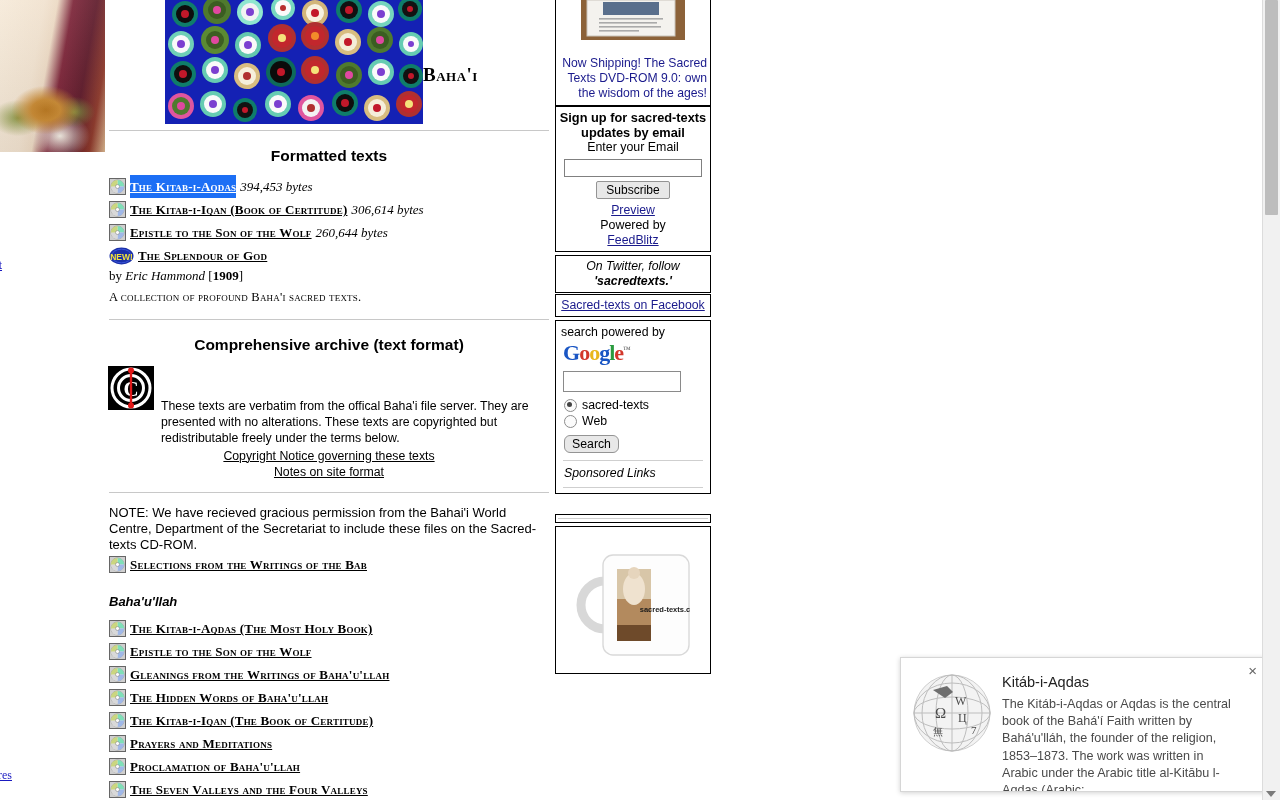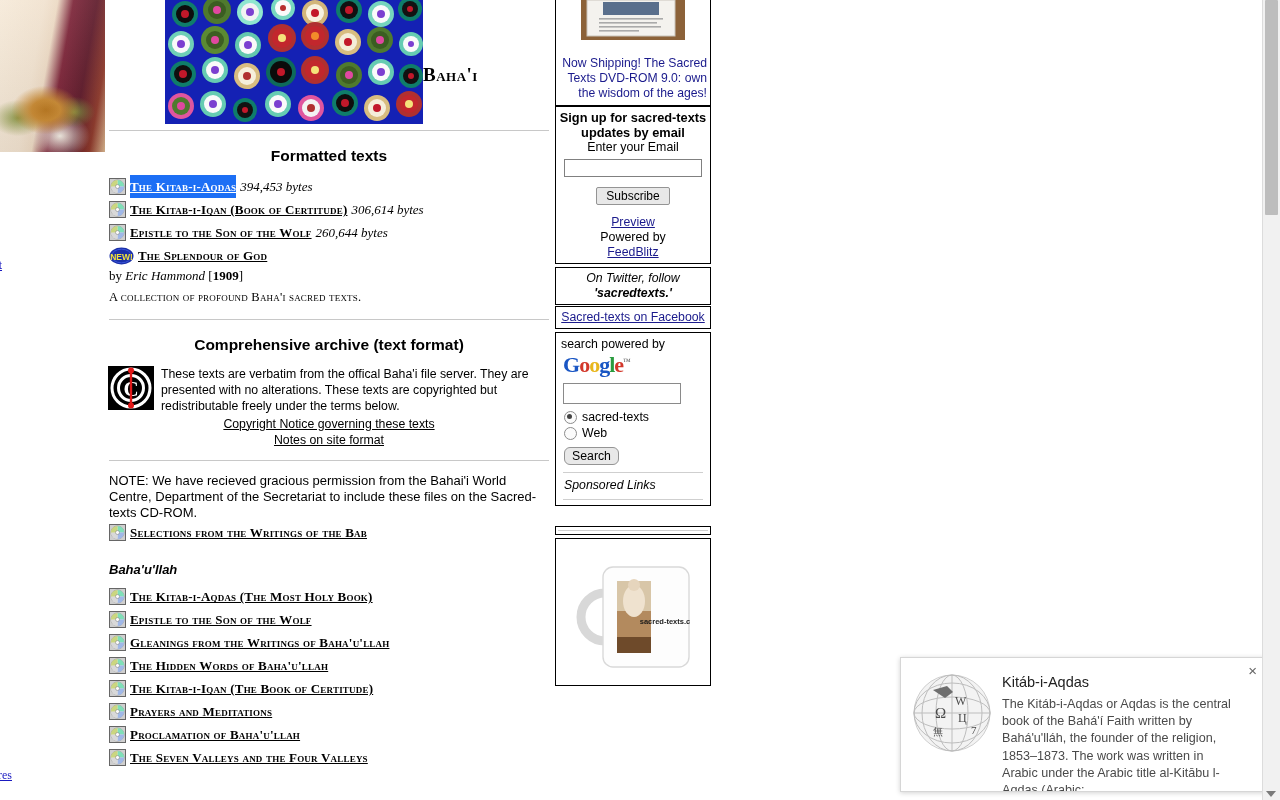--- a/index.html
+++ b/index.html
@@ -43,21 +43,21 @@
   a.sc.sel{background:#1c6ff5;color:#fff;text-decoration:underline;}
   .bytes{font-style:italic;font-family:"Liberation Serif",serif;font-size:13px;color:#000;}
   .byline{font-family:"Liberation Serif",serif;font-size:13px;padding-left:4px;line-height:18px;}
   .byline i{font-style:italic;}
   .byline b{font-weight:bold;}
   .blurb{font-family:"Liberation Serif",serif;font-size:12.5px;font-variant:small-caps;
     padding:5px 0 0 4px;letter-spacing:.2px;}
 
   .copyblock{display:flex;gap:7px;padding:2px 6px 0 3px;}
   #copy-icon{width:46px;height:44px;flex:0 0 46px;}
-  .copytext{font-family:"Liberation Sans",sans-serif;font-size:12.3px;line-height:16.2px;}
+  .copytext{font-family:"Liberation Sans",sans-serif;font-size:12.3px;line-height:16.2px;margin-top:32px;}
   .copylinks{text-align:center;margin-top:1px;}
   .copylinks a{display:block;font-family:"Liberation Sans",sans-serif;font-size:12.3px;
     color:#000;text-decoration:underline;line-height:16px;}
   .note{font-family:"Liberation Sans",sans-serif;font-size:13px;line-height:16.2px;
     padding:0 6px 0 4px;}
   h3.author{font-family:"Liberation Sans",sans-serif;font-size:13px;font-weight:bold;
     font-style:italic;margin:18px 0 8px 4px;}
 
   
   #side{position:absolute;left:555px;top:0;width:156px;height:800px;overflow:hidden;
@@ -67,21 +67,21 @@
   .sb-pad{padding:4px 5px;}
   .sbox a{color:#1a1a8c;text-decoration:underline;}
   #dvd-box{border:1px solid #000;border-top:0;}
   #dvd-img{width:104px;height:40px;margin:0 auto;display:block;}
   .dvd-cap{font-size:12.2px;line-height:15px;text-align:right;padding:16px 3px 4px;}
   .dvd-cap a{color:#1a1a8c;}
   .signup-h{font-size:12.8px;font-weight:bold;line-height:15px;text-align:center;padding-top:3px;}
   .signup-sub{font-size:12.4px;line-height:15px;text-align:center;}
   #email-input{display:block;margin:4px auto 3px;width:132px;height:16px;
     border:1px solid #808080;font-family:"Liberation Sans",sans-serif;font-size:11px;padding:0 2px;}
-  #subscribe-btn{display:block;margin:10px auto;padding:1px 9px;font-family:"Liberation Sans",sans-serif;
+  #subscribe-btn{display:block;margin:4px auto;padding:1px 9px;font-family:"Liberation Sans",sans-serif;
     font-size:12px;background:#e8e8e8;border:1px solid #949494;border-radius:2px;}
   .small-link{display:block;text-align:center;font-size:12.3px;line-height:15px;}
   .twit{font-size:12.3px;font-style:italic;text-align:center;line-height:15px;padding:3px 2px;}
   .twit b{font-weight:bold;font-style:italic;}
   .fb{font-size:12.3px;text-align:center;line-height:15px;padding:3px 2px;}
   #google-logo{font-family:"Liberation Serif",serif;font-size:22px;font-weight:bold;
     letter-spacing:-1px;padding:1px 0 3px 2px;}
   #google-logo .tm{font-size:8px;font-weight:normal;vertical-align:super;color:#555;letter-spacing:0;}
   #g-search-input{display:block;width:112px;height:17px;border:1px solid #8a8a8a;
     margin:2px 0 5px 2px;font-size:11px;}

